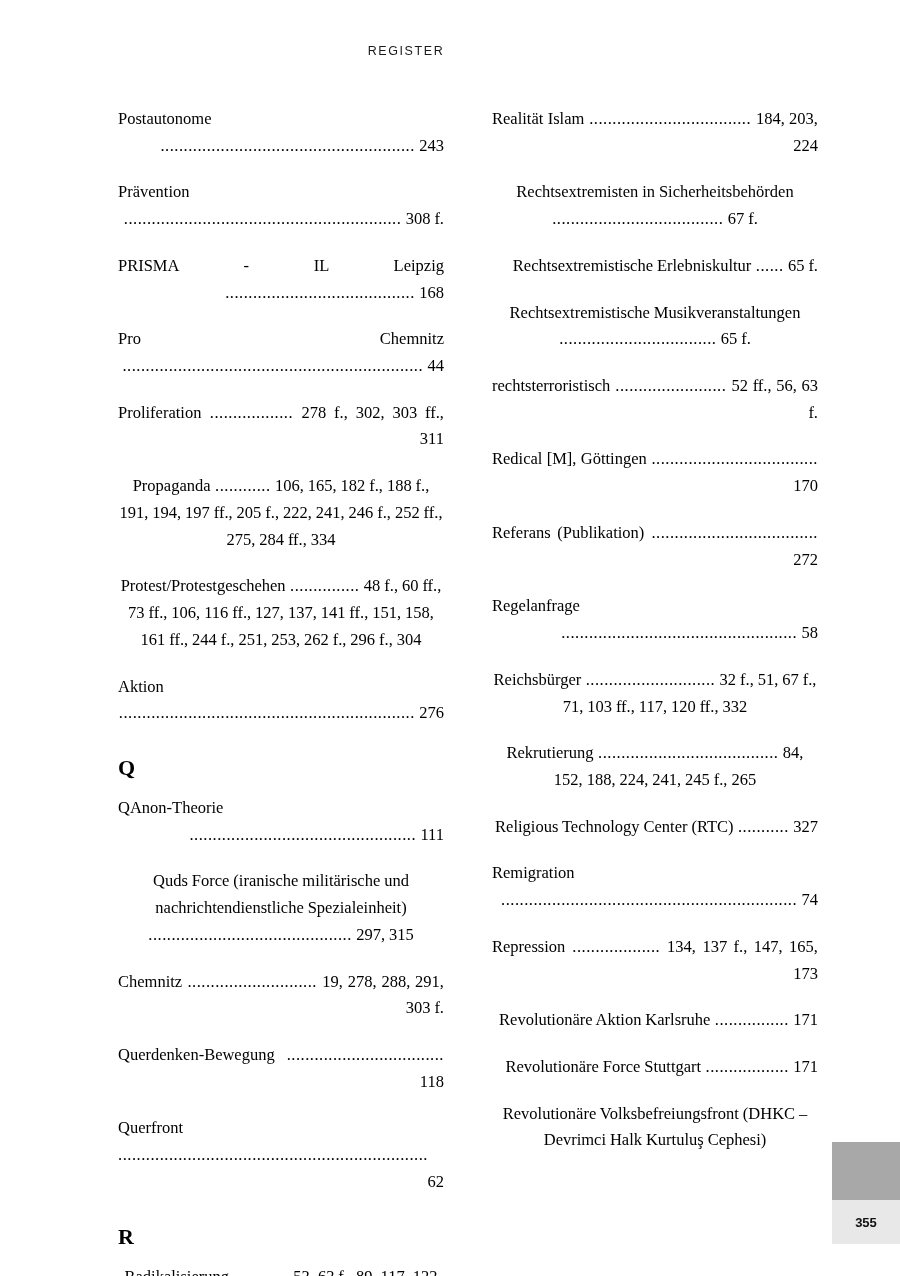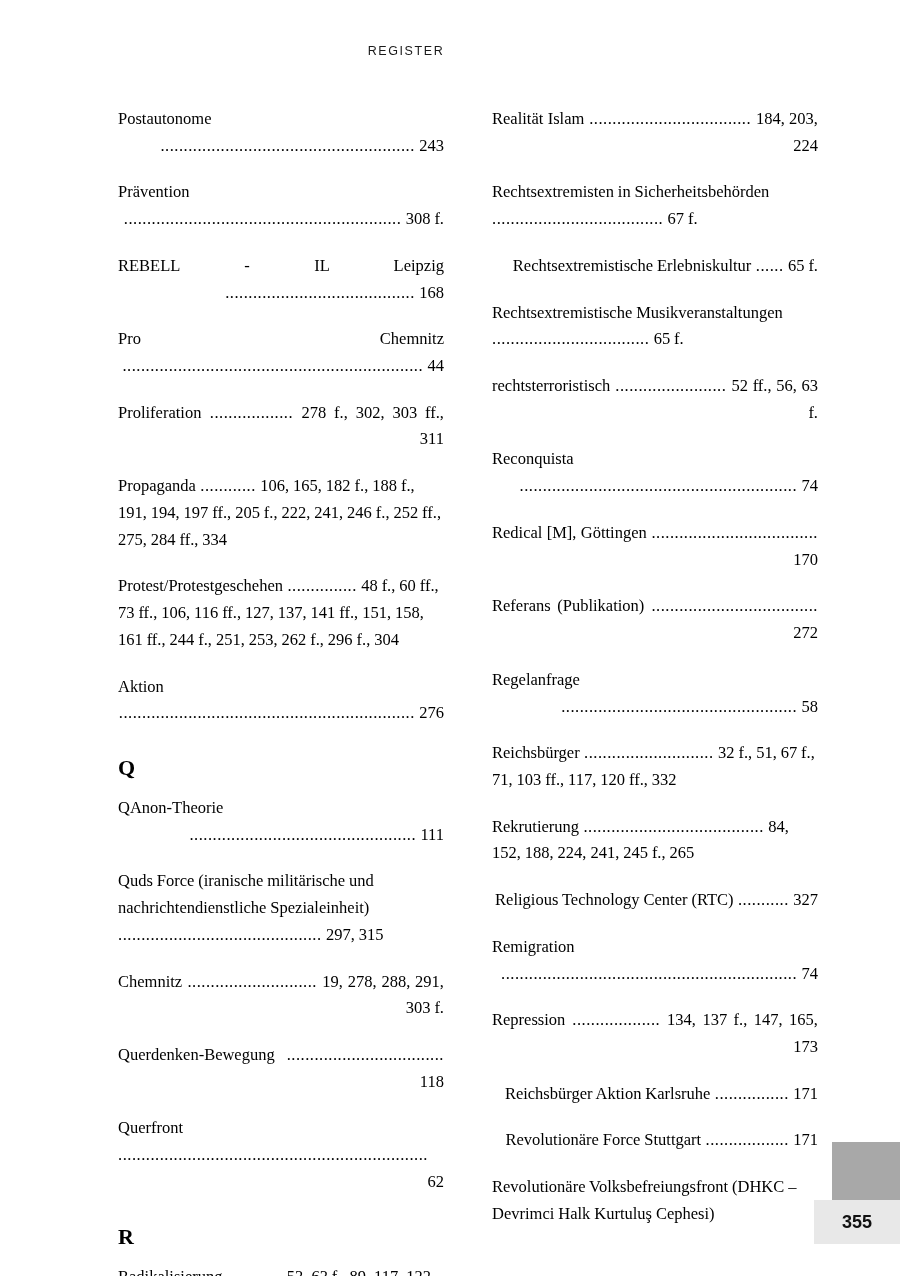--- a/index.html
+++ b/index.html
@@ -58,36 +58,36 @@
     letter-spacing: 0.5px;
   }
   .letter-head {
     font-size: 22px;
     font-weight: bold;
     margin-top: 30px;
     margin-bottom: 16px;
     line-height: 1;
   }
   .multiline {
-    text-align: left;
+    text-align: center;
     text-align-last: auto;
   }
   .page-number-box {
     position: absolute;
     right: 0;
     bottom: 32px;
-    width: 86px;
+    width: 68px;
     height: 44px;
     background: #e8e8e8;
     display: flex;
     align-items: center;
     justify-content: center;
     font-family: "Liberation Sans", sans-serif;
     font-weight: bold;
-    font-size: 18px;
+    font-size: 13px;
     color: #111111;
   }
   .page-marker-tab {
     position: absolute;
     right: 0;
     bottom: 76px;
     width: 68px;
     height: 58px;
     background: #a8a8a8;
   }
@@ -105,21 +105,21 @@
 
       <div class="entry">
         <span class="term">Postautonome</span><span class="leader"> ....................................................... </span><span class="pages">243</span>
       </div>
 
       <div class="entry">
         <span class="term">Prävention</span><span class="leader"> ............................................................ </span><span class="pages">308 f.</span>
       </div>
 
       <div class="entry">
-        <span class="term">REBELL - IL Leipzig</span><span class="leader"> ......................................... </span><span class="pages">168</span>
+        <span class="term">PRISMA - IL Leipzig</span><span class="leader"> ......................................... </span><span class="pages">168</span>
       </div>
 
       <div class="entry">
         <span class="term">Pro Chemnitz</span><span class="leader"> ................................................................. </span><span class="pages">44</span>
       </div>
 
       <div class="entry">
         <span class="term">Proliferation</span><span class="leader"> .................. </span><span class="pages">278 f., 302, 303 ff., 311</span>
       </div>
 
@@ -181,23 +181,20 @@
       </div>
 
       <div class="entry multiline">
         <span class="term">Rechtsextremistische Musikveranstaltungen</span><span class="leader"> .................................. </span><span class="pages">65 f.</span>
       </div>
 
       <div class="entry">
         <span class="term">rechtsterroristisch</span><span class="leader"> ........................ </span><span class="pages">52 ff., 56, 63 f.</span>
       </div>
 
-      <div class="entry">
-        <span class="term">Reconquista</span><span class="leader"> ............................................................ </span><span class="pages">74</span>
-      </div>
 
       <div class="entry">
         <span class="term">Redical [M], Göttingen</span><span class="leader"> .................................... </span><span class="pages">170</span>
       </div>
 
       <div class="entry">
         <span class="term">Referans (Publikation)</span><span class="leader"> .................................... </span><span class="pages">272</span>
       </div>
 
       <div class="entry">
@@ -218,21 +215,21 @@
 
       <div class="entry">
         <span class="term">Remigration</span><span class="leader"> ................................................................ </span><span class="pages">74</span>
       </div>
 
       <div class="entry">
         <span class="term">Repression</span><span class="leader"> ................... </span><span class="pages">134, 137 f., 147, 165, 173</span>
       </div>
 
       <div class="entry">
-        <span class="term">Reichsbürger Aktion Karlsruhe</span><span class="leader"> ................ </span><span class="pages">171</span>
+        <span class="term">Revolutionäre Aktion Karlsruhe</span><span class="leader"> ................ </span><span class="pages">171</span>
       </div>
 
       <div class="entry">
         <span class="term">Revolutionäre Force Stuttgart</span><span class="leader"> .................. </span><span class="pages">171</span>
       </div>
 
       <div class="entry multiline">
         <span class="term">Revolutionäre Volksbefreiungsfront (DHKC – Devrimci Halk Kurtuluş Cephesi)</span>
       </div>
 

